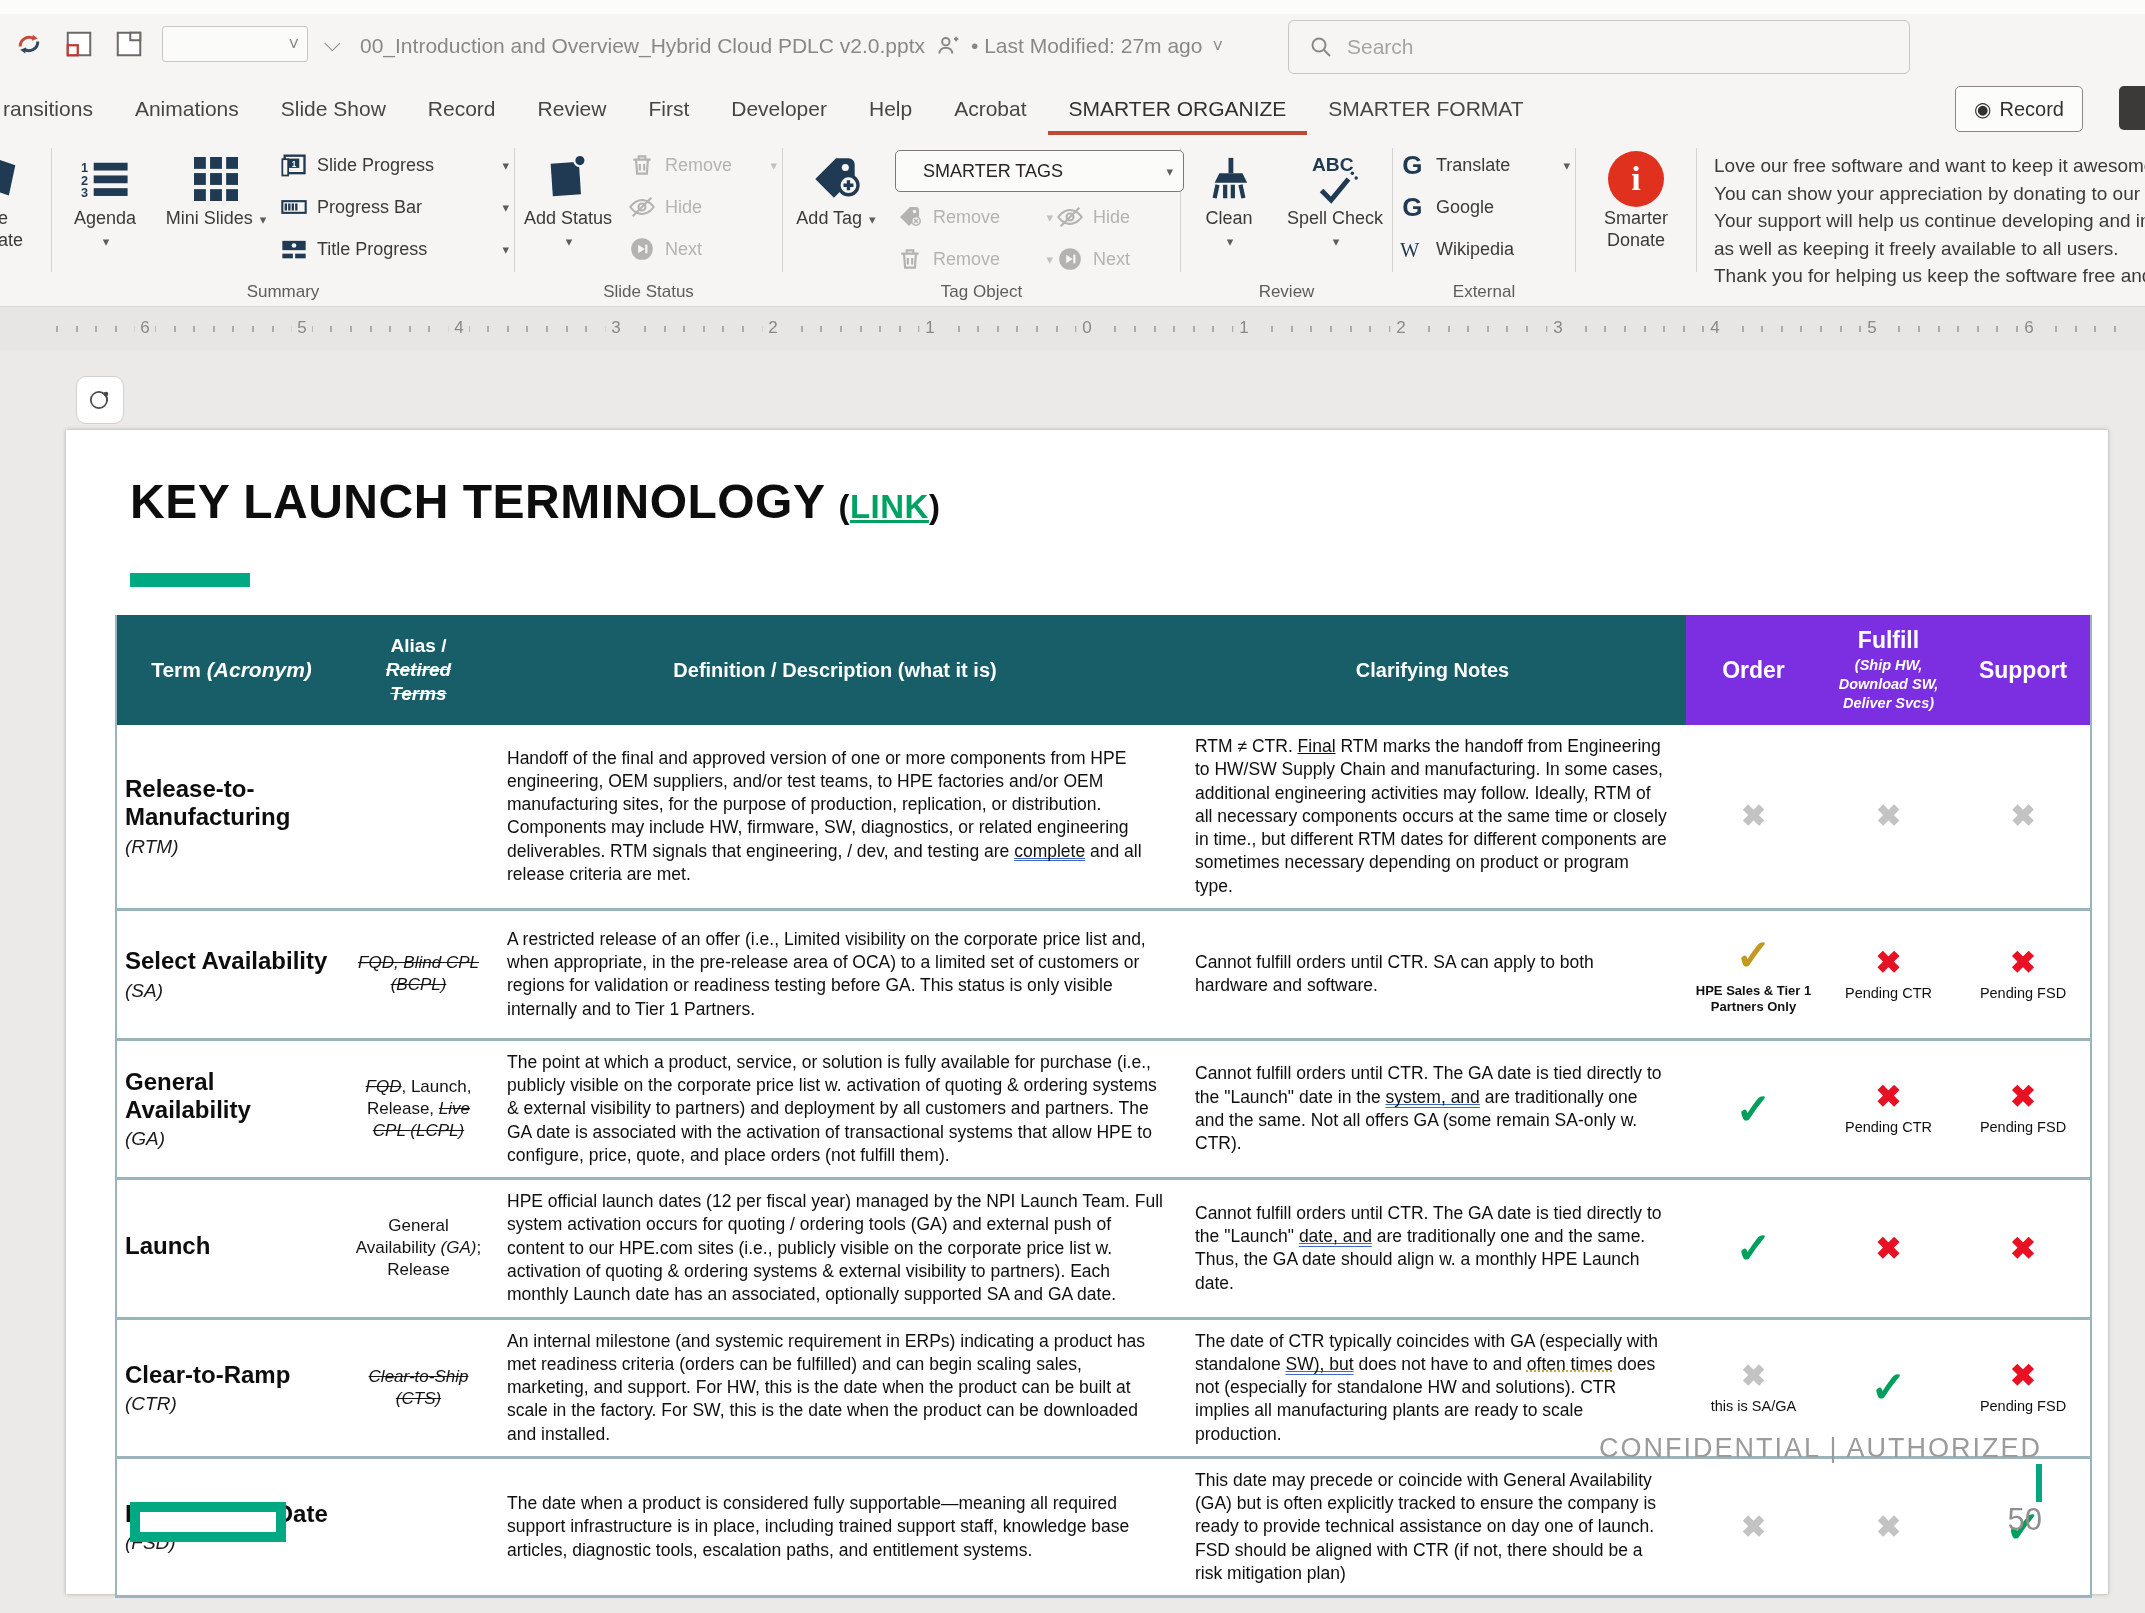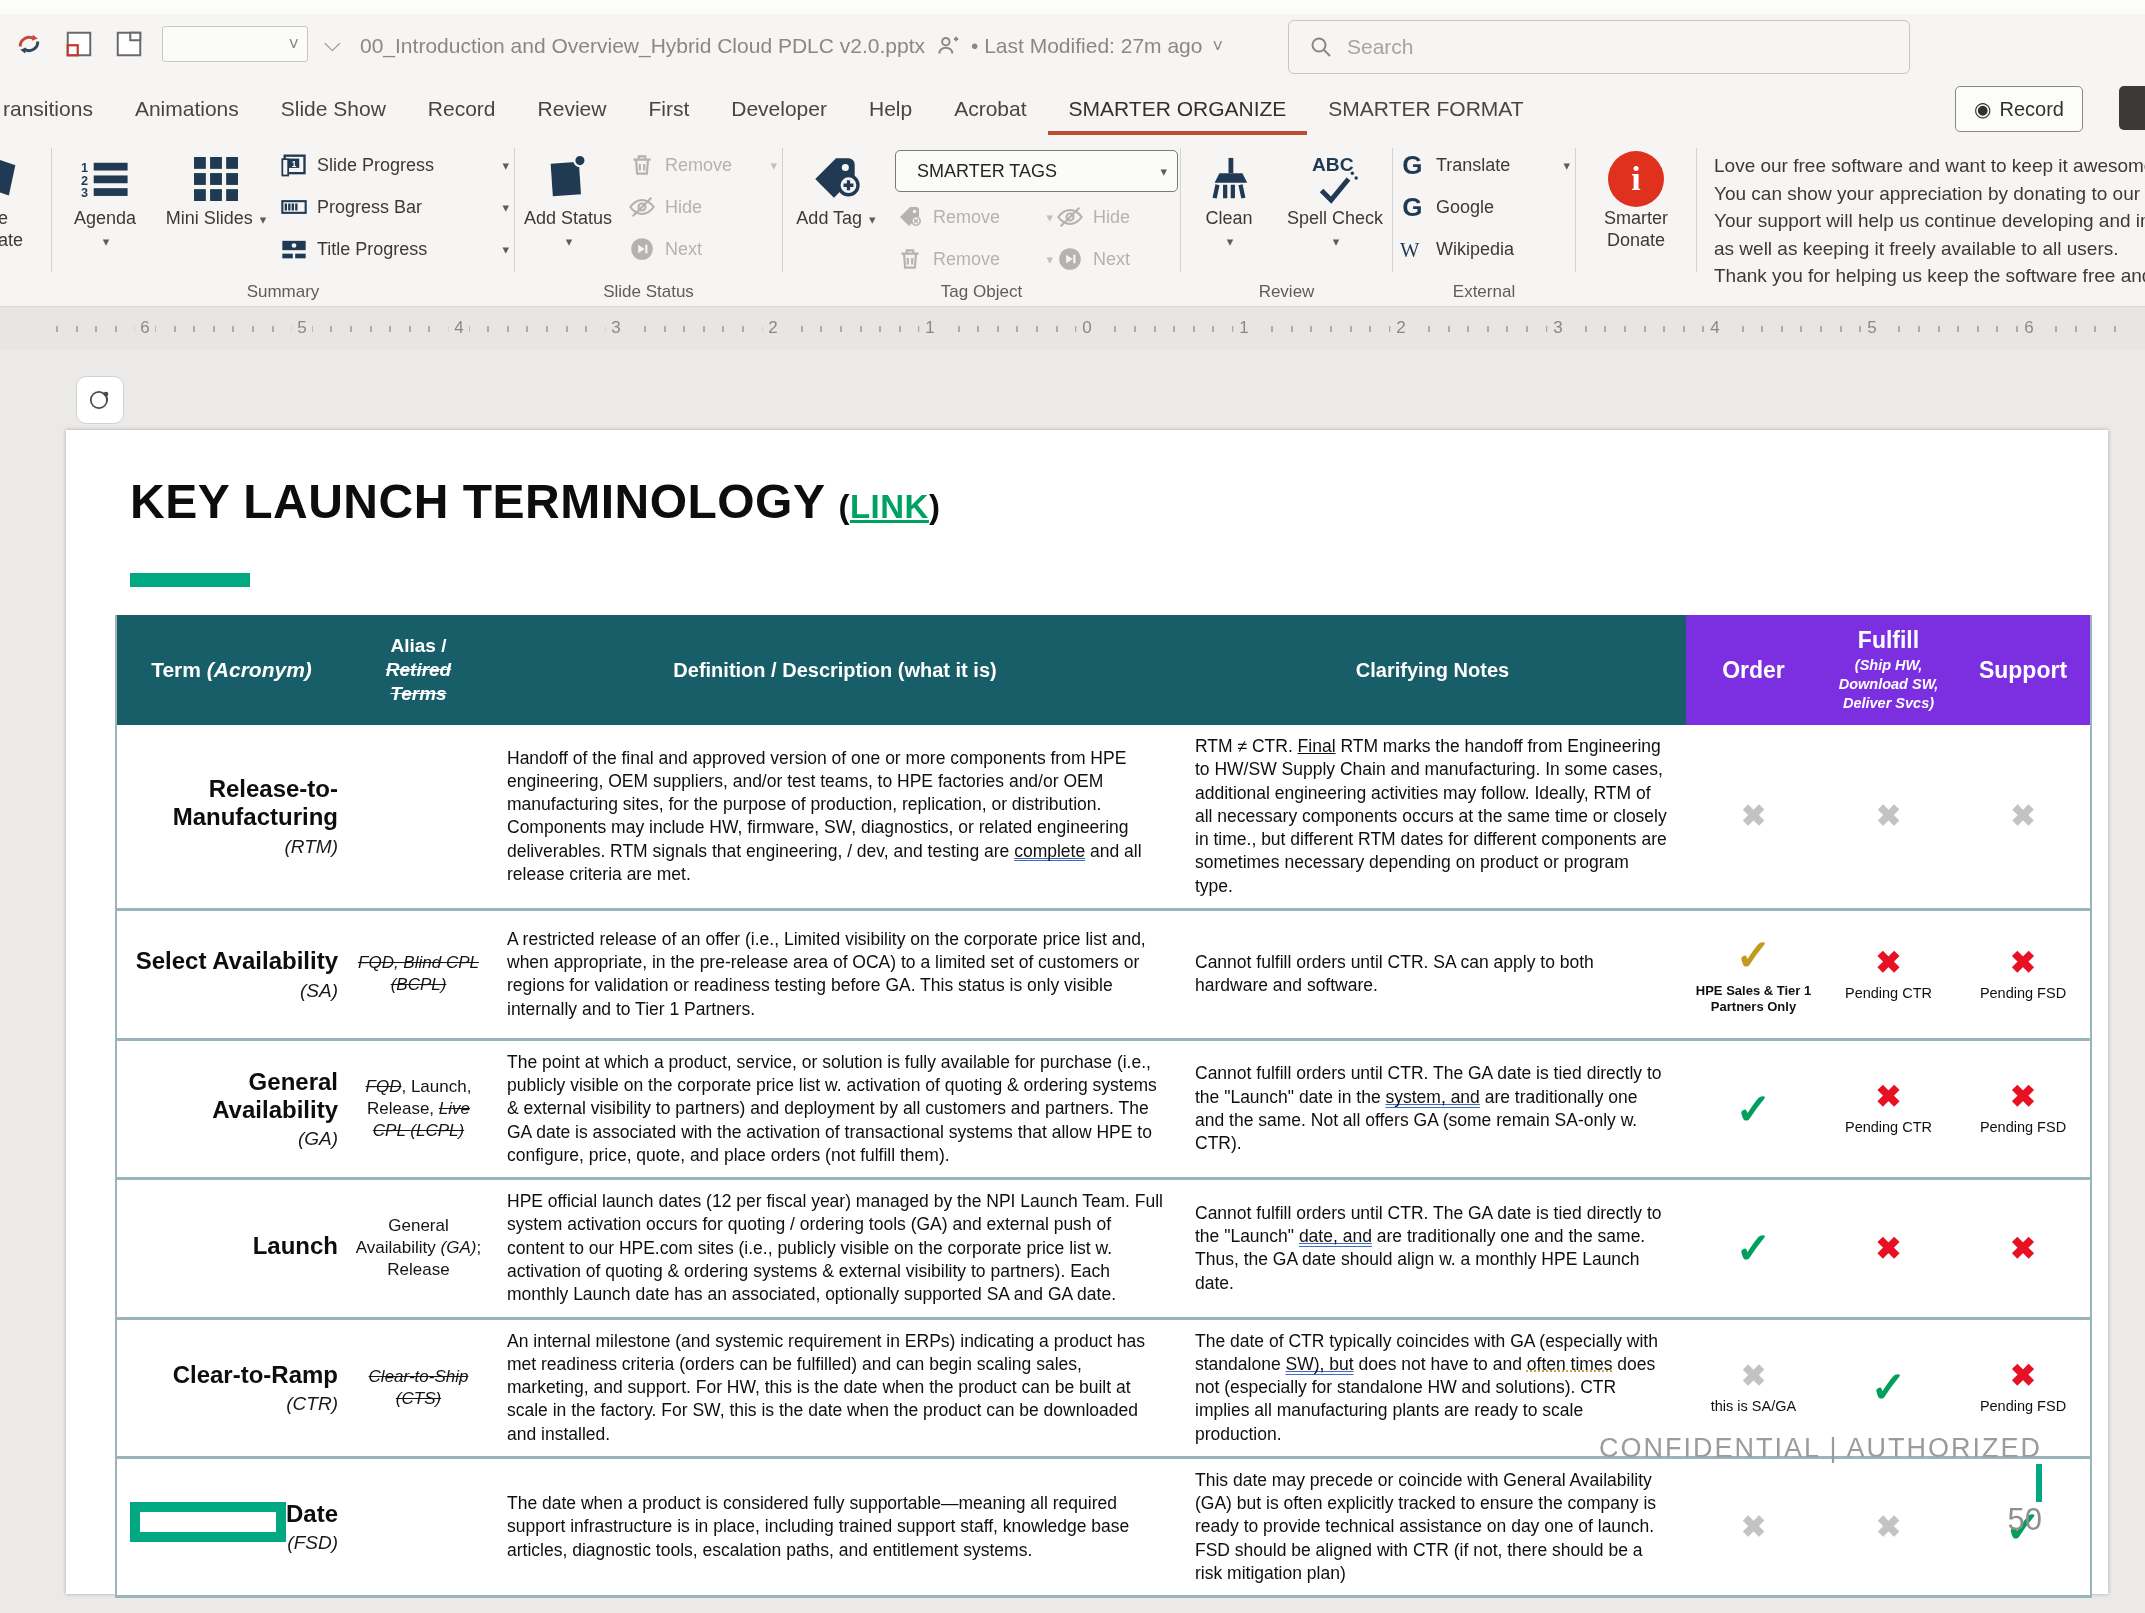--- a/index.html
+++ b/index.html
@@ -34,21 +34,21 @@
   .bigbtn{width:96px;display:flex;flex-direction:column;align-items:center;padding-top:10px;cursor:pointer;text-align:center;}
   .bigbtn .bico{height:58px;display:flex;align-items:center;justify-content:center;color:#1f3a52;}
   .bigbtn .blab{font-size:18px;color:#3b3a39;line-height:1.2;}
   .stack{display:flex;flex-direction:column;justify-content:flex-start;padding-top:4px;}
   .smbtn{display:flex;align-items:center;gap:8px;height:42px;font-size:18px;color:#3b3a39;cursor:pointer;white-space:nowrap;}
   .smbtn .sico{width:30px;height:30px;display:flex;align-items:center;justify-content:center;color:#1f3a52;}
   .smbtn.dis,.smbtn.dis .sico{color:#b5b3b1;cursor:default;}
   .caret{color:#5f5d5b;font-size:13px;margin-left:2px;}
   .smbtn.dis .caret{color:#c3c1bf;}
   .tagcombo{width:250px;height:40px;border:1.5px solid #7b7977;border-radius:5px;display:flex;align-items:center;
-            justify-content:space-between;padding:0 10px 0 21px;font-size:18px;color:#262523;margin:6px 0 4px 0;background:#fbfbfa;cursor:pointer;}
+            justify-content:space-between;padding:0 10px 0 27px;font-size:18px;color:#262523;margin:6px 0 4px 0;background:#fbfbfa;cursor:pointer;}
   .two-col{display:flex;gap:2px;}
   #donate-circle{width:56px;height:56px;border-radius:50%;background:#e0301e;color:#fff;display:flex;align-items:center;justify-content:center;
                  font-size:34px;font-weight:bold;font-family:"Liberation Serif",serif;}
   #donation{flex:1;overflow:hidden;padding:12px 0 0 12px;}
   #donation div{font-size:19px;color:#3b3a39;line-height:1.45;white-space:nowrap;}
   .clipbtn{width:46px;overflow:hidden;display:flex;flex-direction:column;align-items:flex-start;padding-top:10px;}
   .clipbtn .bico{height:58px;color:#1f3a52;margin-left:-28px;}
   .clipbtn .blab{font-size:18px;color:#3b3a39;line-height:1.2;margin-left:-2px;}
   
   #ruler{position:absolute;top:307px;left:0;right:0;height:43px;background:#e8e6e4;}
@@ -72,21 +72,21 @@
   .th-teal{background:#175e68;}
   .th-purple{background:#7b2fe0;}
   .h-term{font-size:21px;font-weight:bold;}
   .h-alias{font-size:19px;font-weight:bold;line-height:1.25;}
   .h-def,.h-notes{font-size:20px;font-weight:bold;}
   .h-big{font-size:23px;font-weight:bold;}
   .h-sub{font-size:14.5px;font-style:italic;font-weight:bold;line-height:1.3;margin-top:2px;}
   #term-table tbody tr{background:#fff;border-top:3px solid #9ab4bb;}
   #term-table tbody tr:first-child{border-top:none;}
   #term-table td{vertical-align:middle;}
-  .c-term{text-align:right;padding:8px 8px;}
+  .c-term{text-align:left;padding:8px 8px;}
   .term{font-weight:800;font-size:24px;line-height:1.18;color:#0d0d0d;}
   .acr{font-style:italic;font-size:19px;margin-top:4px;color:#1a1a1a;}
   .c-alias{text-align:center;font-size:17px;line-height:1.3;padding:12px 6px;color:#141414;}
   .c-def,.c-notes{font-size:17.5px;line-height:1.33;padding:10px 16px;color:#0f0f0f;}
   .c-stat{text-align:center;padding:4px 4px;}
   .strike{text-decoration:line-through;font-style:italic;}
   .it{font-style:italic;}
   .ul{text-decoration:underline;}
   .grammar{text-decoration:underline double #3f6ac4;text-decoration-skip-ink:none;}
   .spell{text-decoration:underline dotted #caa33b;text-decoration-thickness:2px;}

